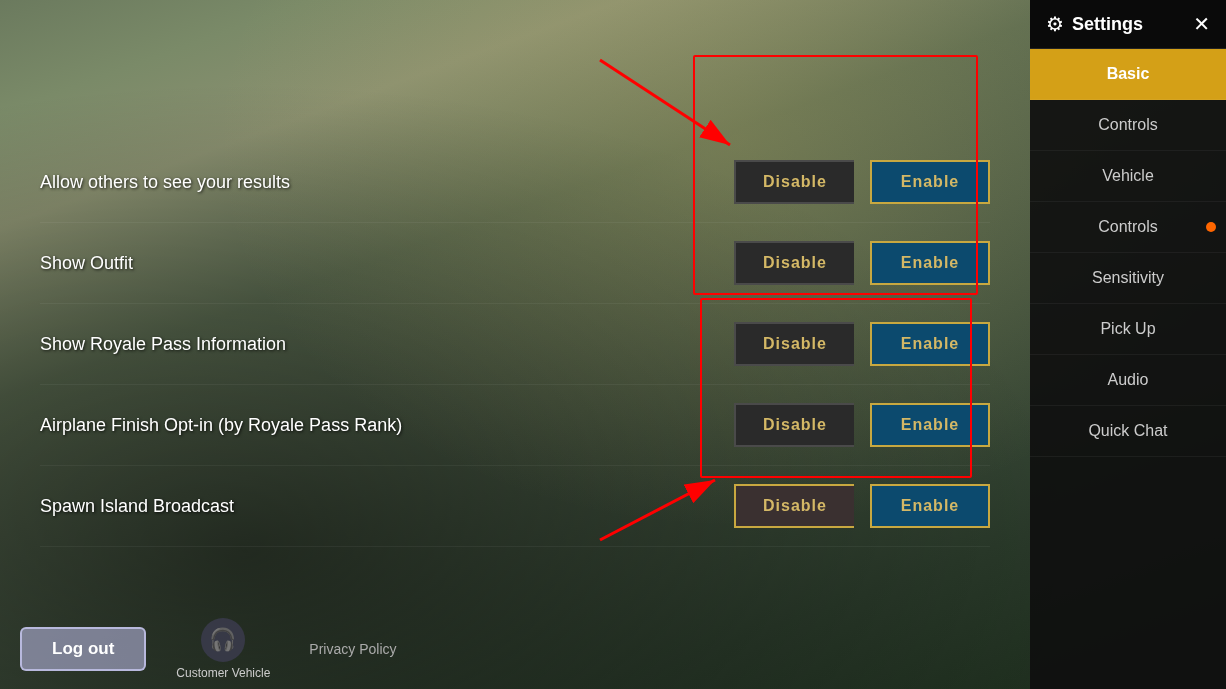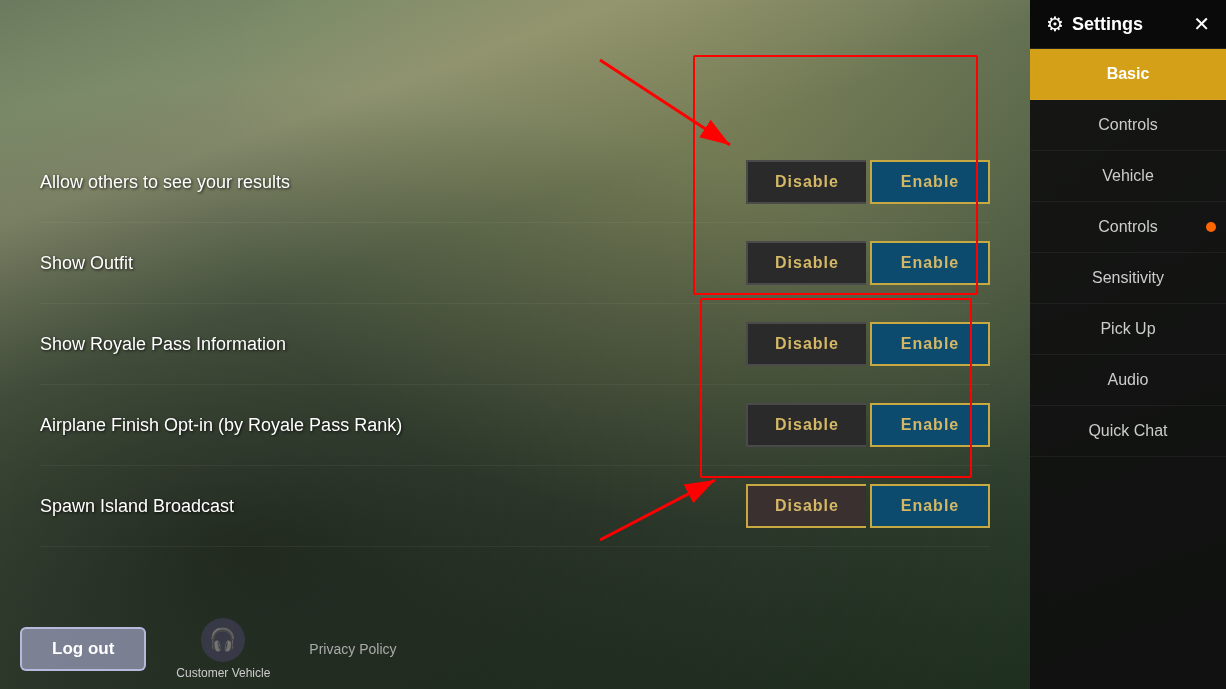--- a/index.html
+++ b/index.html
@@ -61,21 +61,21 @@
 
     .setting-label {
       color: #ffffff;
       font-size: 18px;
       font-weight: 500;
       text-shadow: 1px 1px 3px rgba(0,0,0,0.8);
     }
 
     .toggle-group {
       display: flex;
-      gap: 4px;
+      gap: 16px;
     }
 
     .toggle-btn {
       width: 120px;
       height: 44px;
       border: none;
       cursor: pointer;
       font-size: 16px;
       font-weight: bold;
       color: #d4b866;

